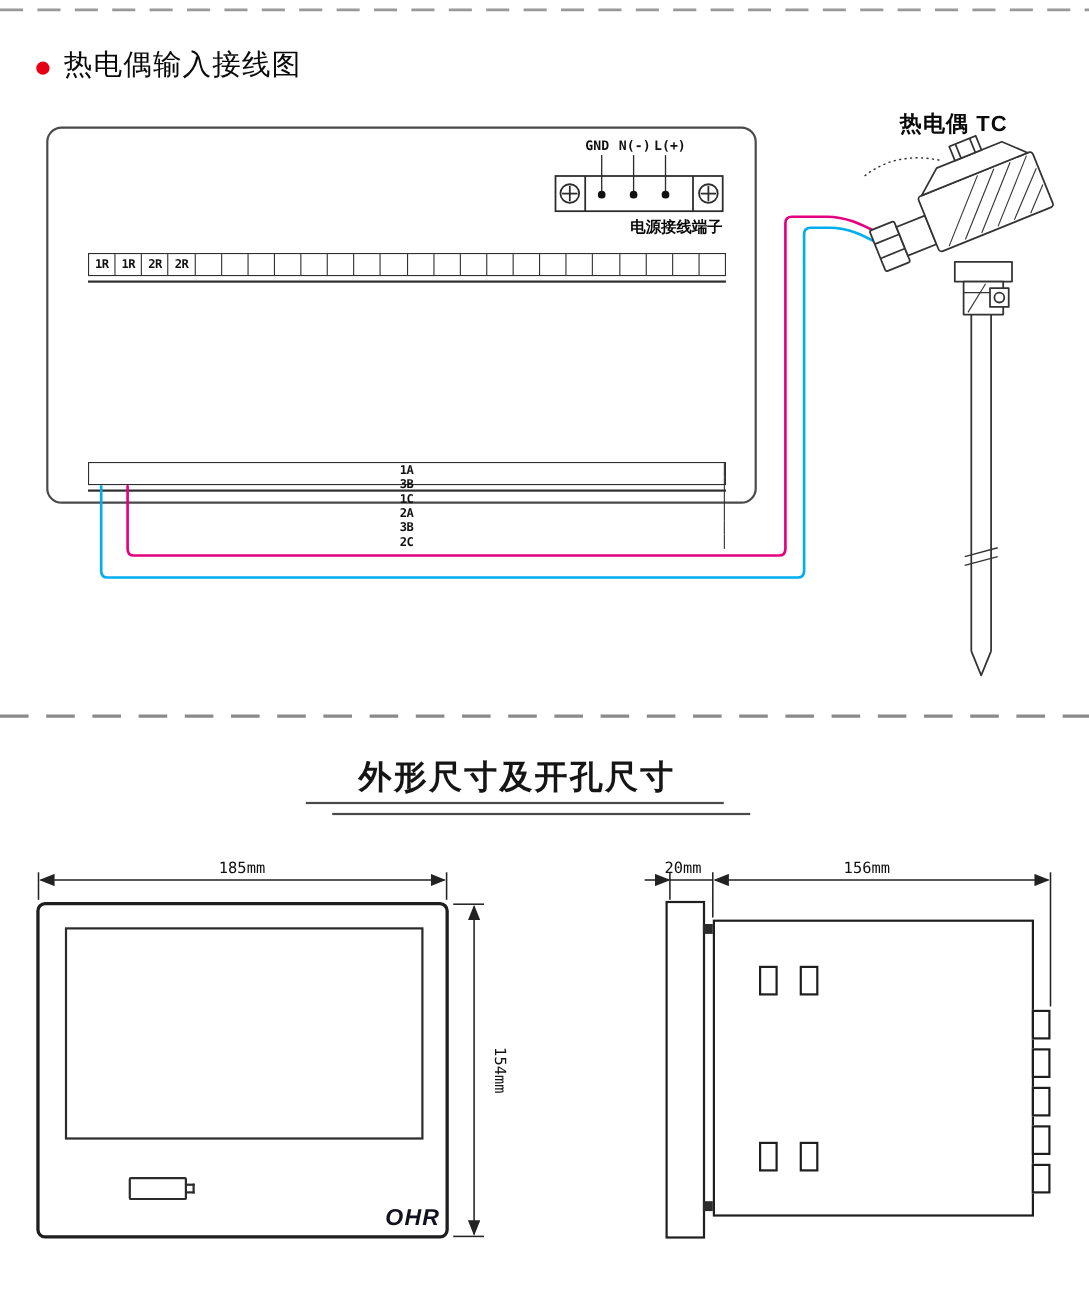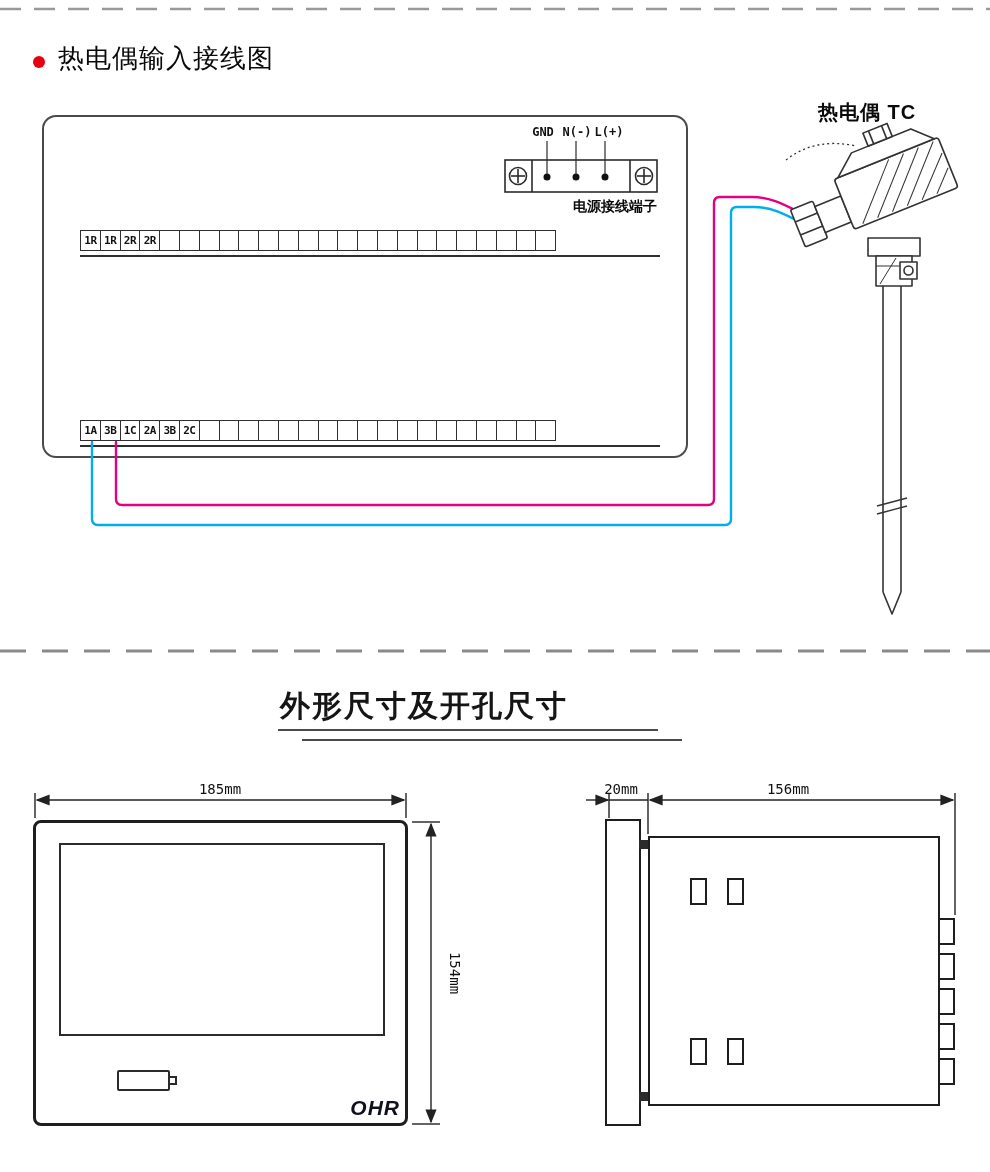--- a/index.html
+++ b/index.html
@@ -10,35 +10,35 @@
 
   
   .bullet { width:12px; height:12px; border-radius:50%; left:33px; top:56px; }
   .sec1-title { left:58px; top:41px; font-size:26px; font-weight:500; color:#0a0a0a; letter-spacing:1px; }
 
   
   .device-box { left:42px; top:115px; width:646px; height:343px;
                 border:2px solid #4a4a4a; border-radius:14px; background:#fff; }
 
   
-  .tstrip { display:flex; width:476px; height:21px; left:80px;
+  .tstrip { display:flex; width:580px; height:21px; left:80px;
             border:1.5px solid #2f2f2f; background:#fff; }
   .tstrip-top { top:230px; }
-  .tstrip-bottom { top:420px; }
+  .tstrip-bottom { top:420px;flex-direction:column; }
   .tcell { flex:1; border-right:1px solid #2f2f2f; display:flex; align-items:center; justify-content:center;
            font:bold 11px "DejaVu Sans Mono", monospace; letter-spacing:-0.5px; color:#111; }
   .tcell:last-child { border-right:none; }
   .strip-underline { height:2px; background:#2f2f2f; width:580px; left:80px; }
 
   .power-caption { left:505px; top:198px; width:152px; text-align:right;
                    font-size:14px; font-weight:600; color:#0a0a0a; }
   .tc-label { left:818px; top:99px; font-size:20px; font-weight:700; color:#0a0a0a; letter-spacing:1px; }
 
   
-  .sec2-title { left:280px; top:686px; width:380px; text-align:left;
+  .sec2-title { left:280px; top:686px; width:380px; text-align:center;
                 font-size:30px; font-weight:600; letter-spacing:2px; color:#151515; }
   .title-line { height:2px; background:#4a4a4a; }
   .title-line1 { left:278px; top:729px; width:380px; }
   .title-line2 { left:302px; top:739px; width:380px; }
 
   
   .front-outer { left:33px; top:820px; width:375px; height:306px; border:3px solid #1e1e1e; border-radius:8px; background:#fff; }
   .front-screen { left:59px; top:843px; width:326px; height:193px; border:2px solid #2b2b2b; background:#fff; }
   .battery { left:117px; top:1070px; width:53px; height:21px; border:2px solid #2b2b2b; border-radius:2px; background:#fff; }
   .battery-nub { left:170px; top:1076px; width:7px; height:9px; border:2px solid #2b2b2b; border-left:none; background:#fff; }

